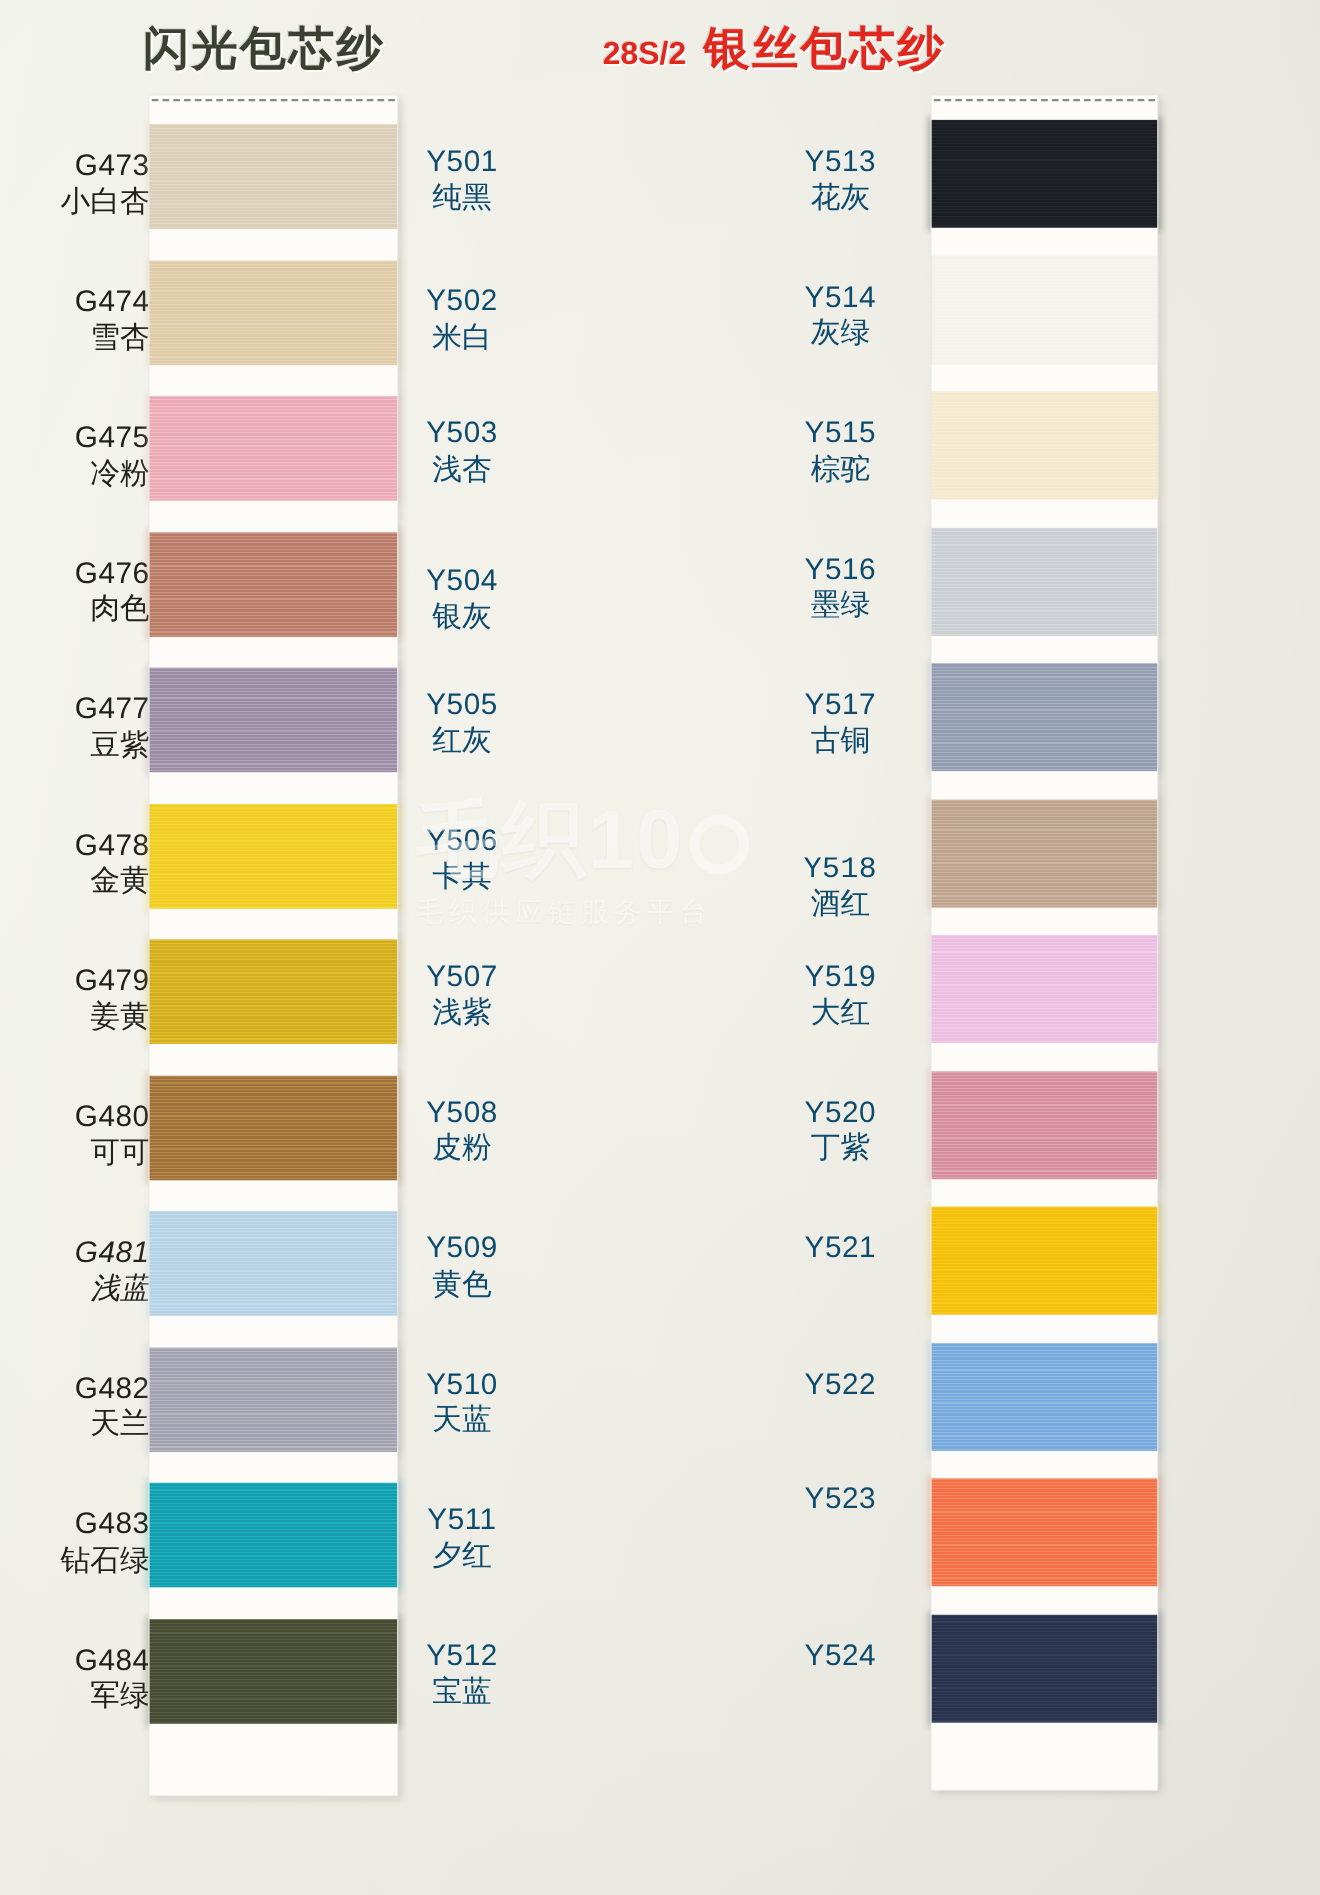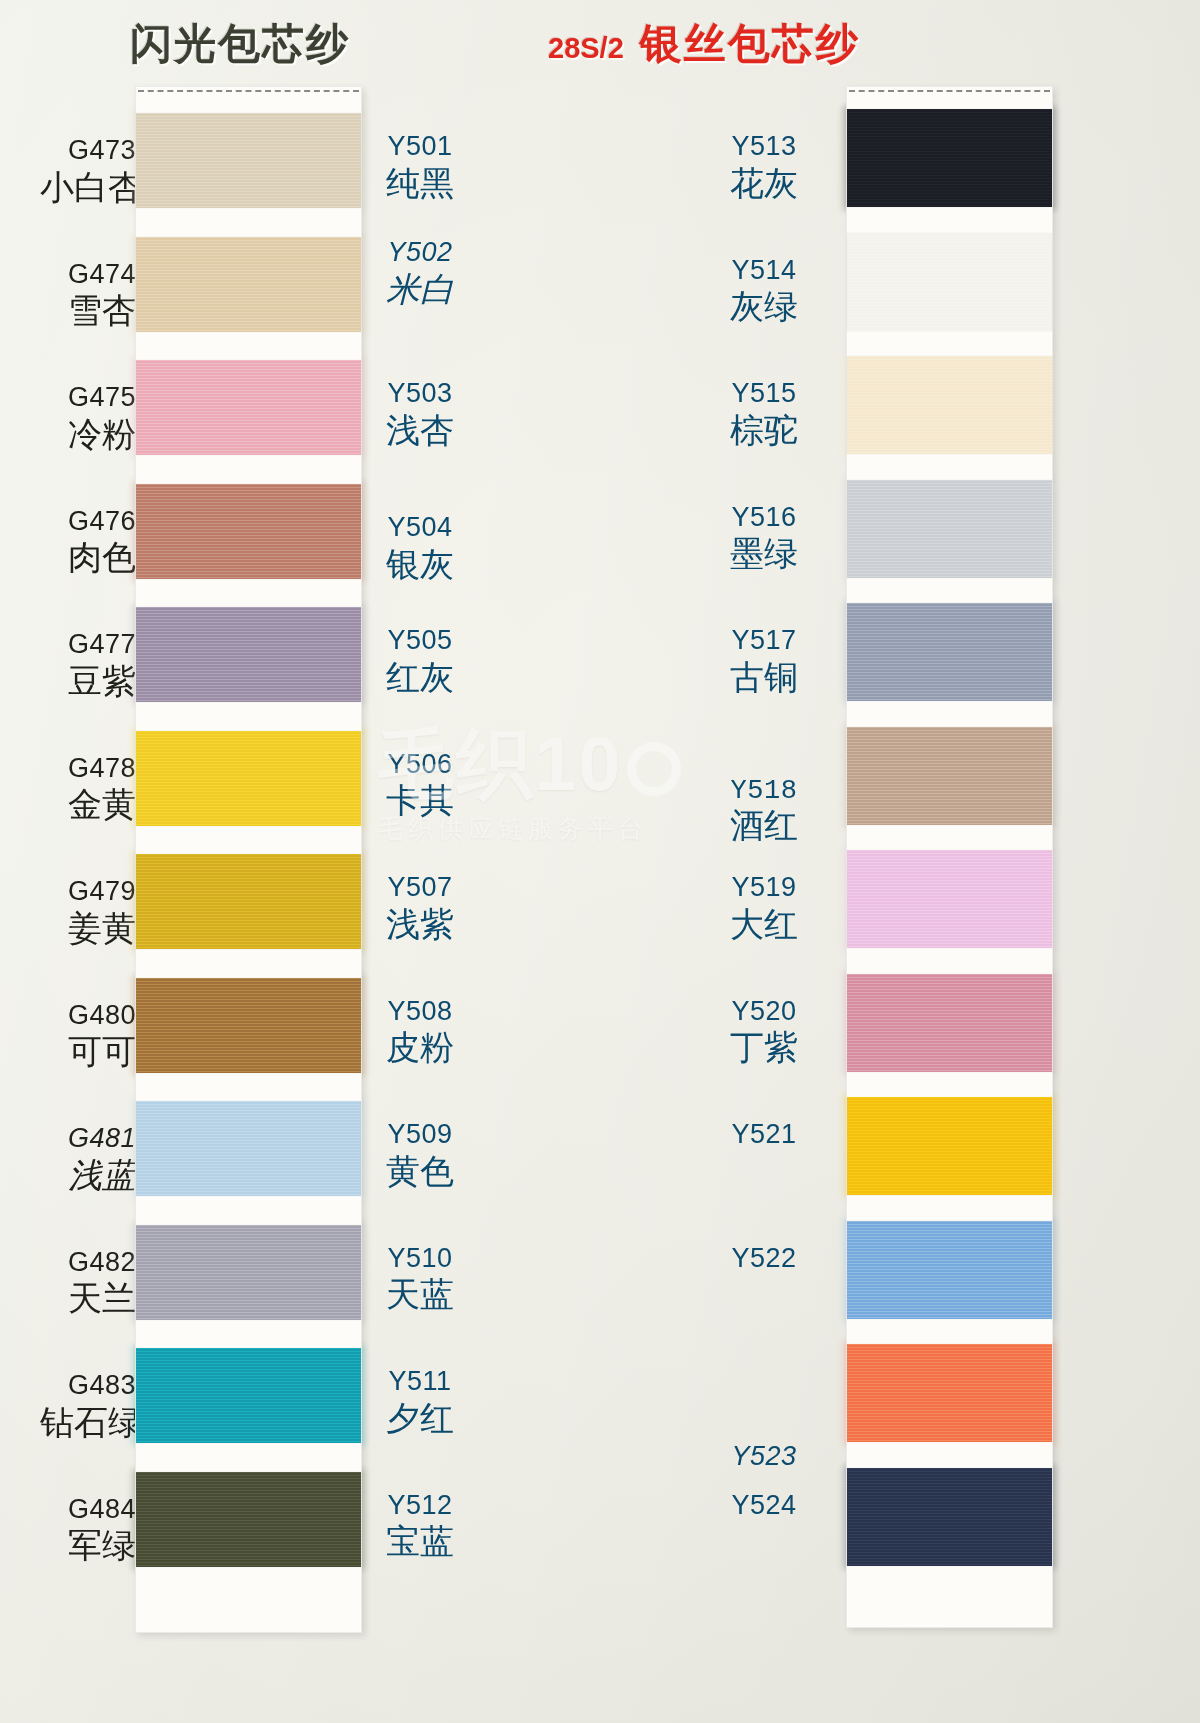--- a/index.html
+++ b/index.html
@@ -95,21 +95,21 @@
     content:"";position:absolute;left:-4px;right:-4px;top:-3px;bottom:-3px;
     background:inherit;opacity:.25;filter:blur(3px);z-index:-1;
   }
 
   
   .label{
     position:absolute;text-align:center;line-height:1.22;
     white-space:nowrap;
   }
   .label .code{font-size:27px;display:block;letter-spacing:.5px;}
-  .label .name{font-size:34px;display:block;}
+  .label .name{font-size:27px;display:block;}
   .lab-dark{color:#20211c;}
   .lab-red{color:#0c4a6e;}
   .lab-col1{left:40px;width:96px;text-align:right;}
   .lab-col2{left:374px;width:92px;text-align:center;}
   .lab-col3{left:716px;width:96px;text-align:center;}
 </style>
 </head>
 <body>
 
 <div class="paper-bg"></div>
@@ -211,21 +211,21 @@
     <span class="name">钻石绿</span>
   </div>
 <div class="label lab-col1 lab-dark" style="top: 1492.5px;">
     <span class="code">G484</span>
     <span class="name">军绿</span>
   </div>
 <div class="label lab-col2 lab-red" style="top: 130px;">
     <span class="code">Y501</span>
     <span class="name">纯黑</span>
   </div>
-<div class="label lab-col2 lab-red" style="top: 236px; font-style: italic;">
+<div class="label lab-col2 lab-red" style="top: 257px;">
     <span class="code">Y502</span>
     <span class="name">米白</span>
   </div>
 <div class="label lab-col2 lab-red" style="top: 377px;">
     <span class="code">Y503</span>
     <span class="name">浅杏</span>
   </div>
 <div class="label lab-col2 lab-red" style="top: 511px;">
     <span class="code">Y504</span>
     <span class="name">银灰</span>
@@ -293,18 +293,18 @@
 <div class="label lab-col3 lab-red" style="top: 994.5px;">
     <span class="code">Y520</span>
     <span class="name">丁紫</span>
   </div>
 <div class="label lab-col3 lab-red" style="top: 1118px;">
     <span class="code">Y521</span>
   </div>
 <div class="label lab-col3 lab-red" style="top: 1241.5px;">
     <span class="code">Y522</span>
   </div>
-<div class="label lab-col3 lab-red" style="top: 1440px; font-style: italic;">
+<div class="label lab-col3 lab-red" style="top: 1346px;">
     <span class="code">Y523</span>
   </div>
 <div class="label lab-col3 lab-red" style="top: 1488.5px;">
     <span class="code">Y524</span>
   </div>
 
 </body></html>

